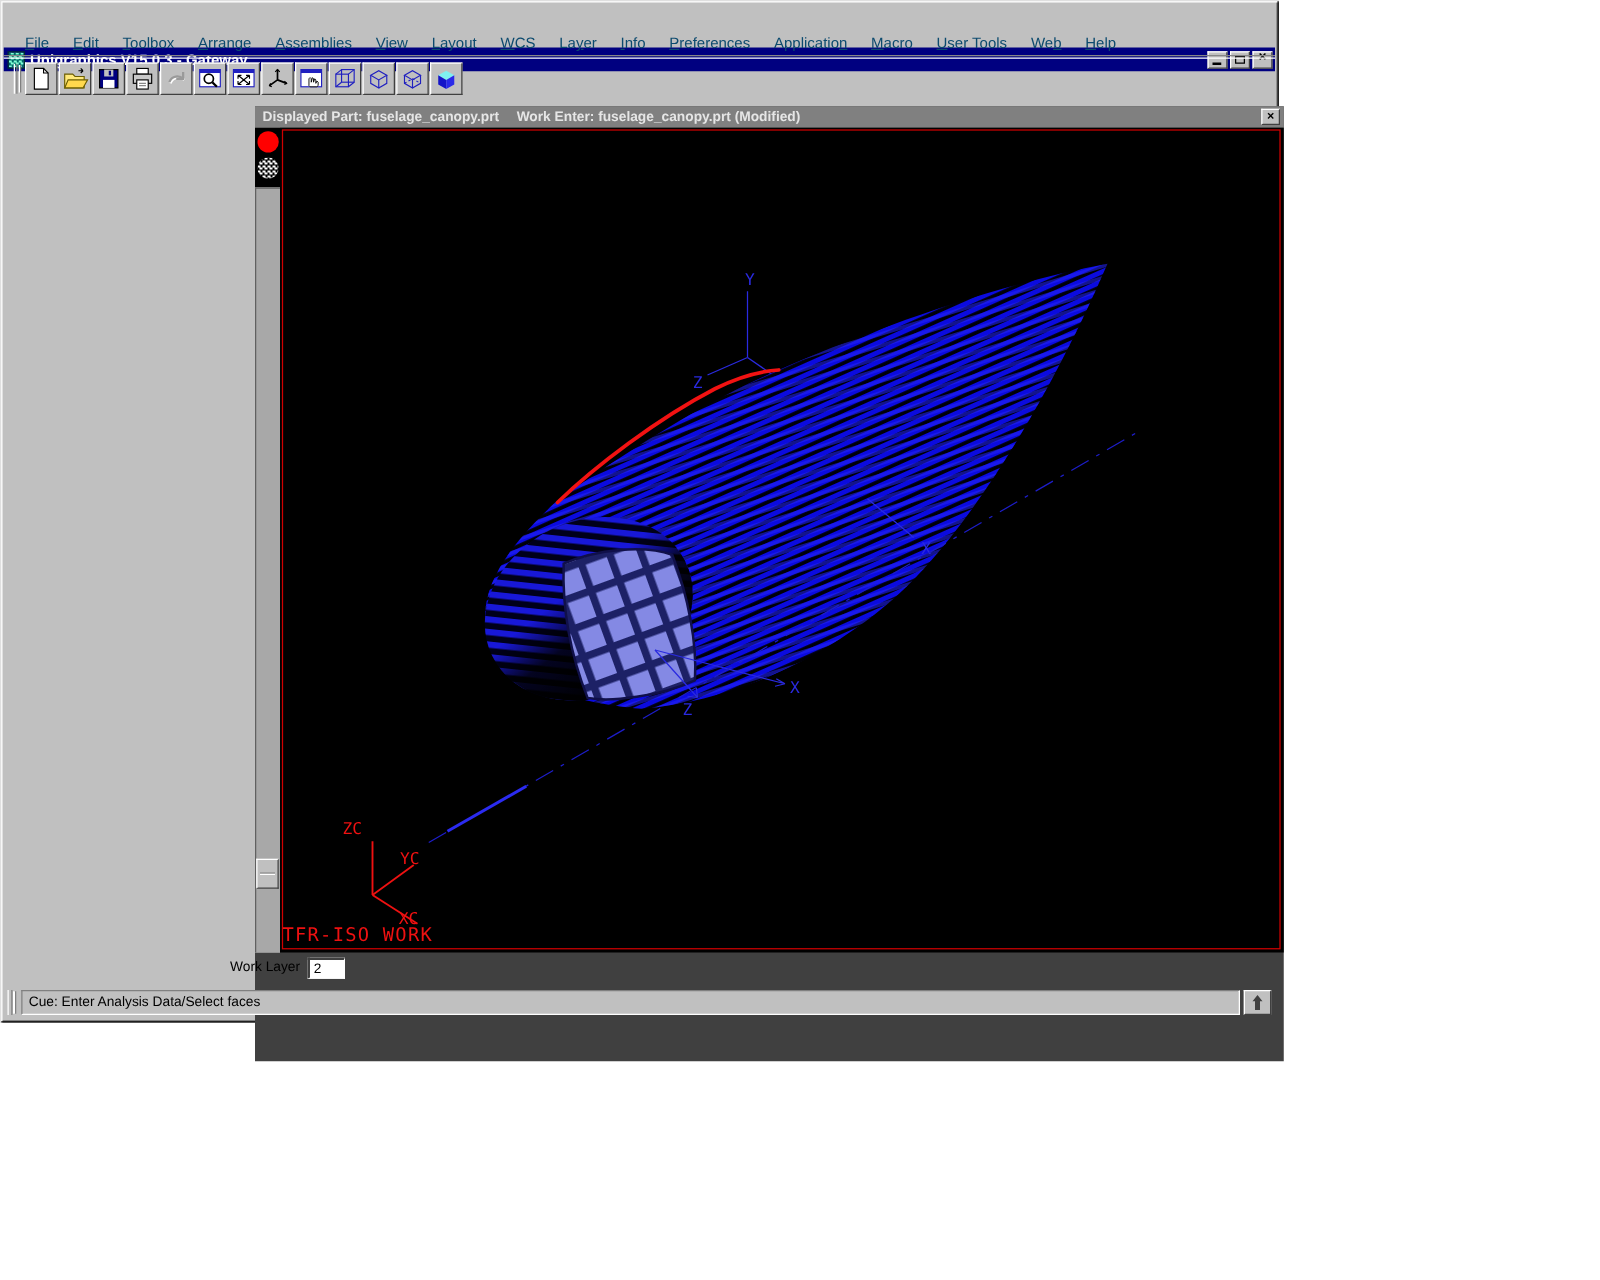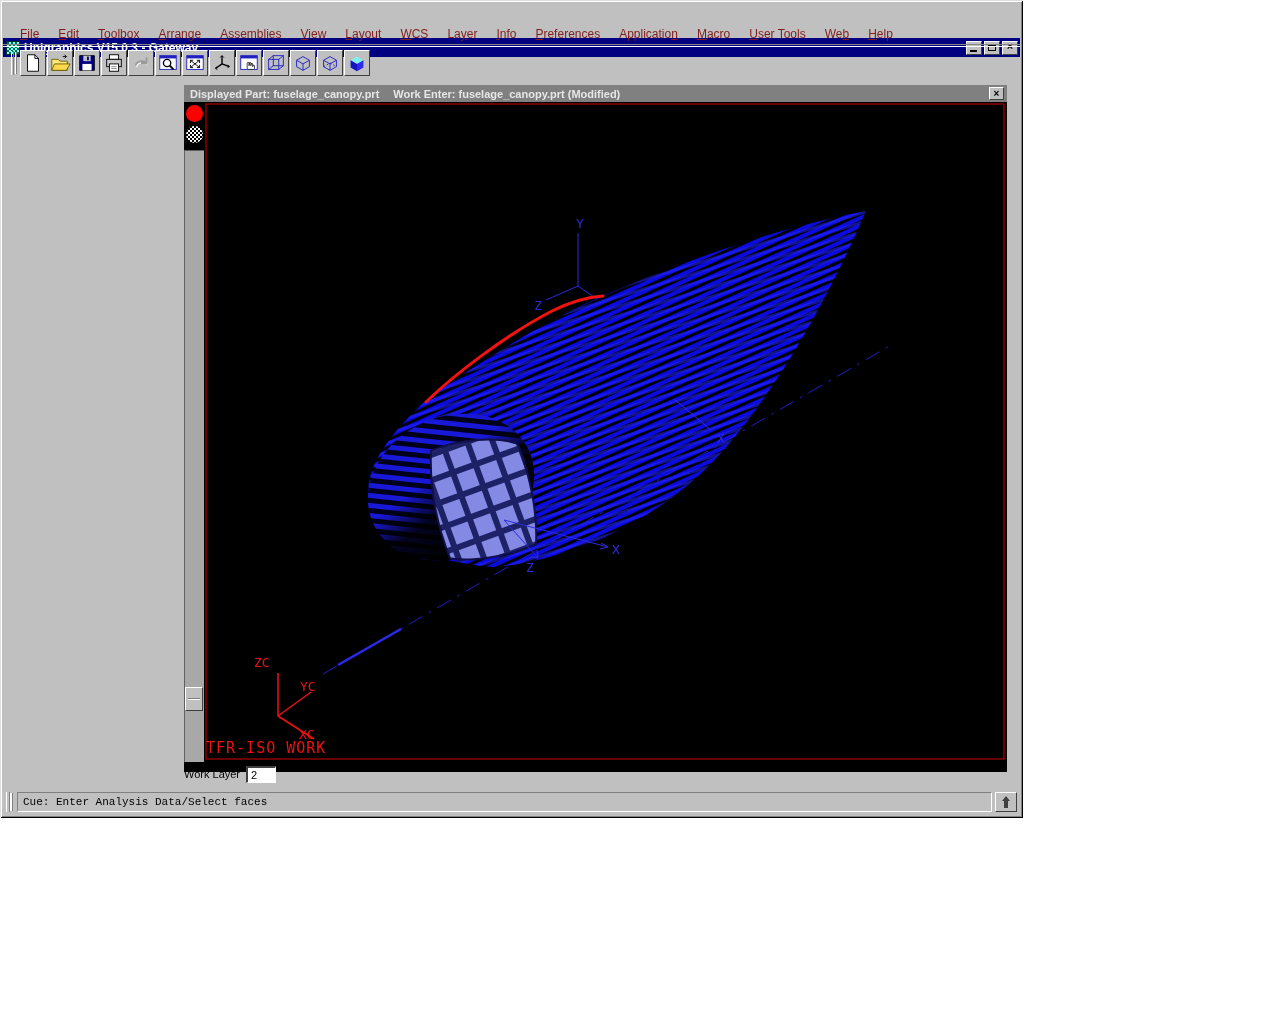--- a/index.html
+++ b/index.html
@@ -31,41 +31,41 @@
   }
   .glyph-min { position:absolute; left:3px; bottom:2px; width:7px; height:2px; background:#000; }
   .glyph-max { width:8px; height:7px; border:1px solid #000; border-top-width:2px; }
   .glyph-close { font-size:11px; font-weight:bold; transform:translateY(-1px); }
   
   .menubar {
     position:absolute; left:3px; top:24px; right:3px; height:21px;
     display:flex; align-items:center; padding-left:10px; font-size:12px;
     border-bottom:1px solid #868686;
   }
-  .menu-item { padding:2px 7px; margin-right:5px; color:#7f1d1d; cursor:default; }
+  .menu-item { padding:2px 7px; margin-right:5px; color:#0c4a6e; cursor:default; }
   .u { text-decoration:underline; }
   
   .toolbar {
     position:absolute; left:3px; top:46px; right:3px; height:33px;
     border-top:1px solid #fff; display:flex; align-items:center; padding-left:8px;
   }
   .grip { width:3px; height:24px; margin-right:6px;
     border-left:1px solid #fff; border-right:1px solid #808080;
     box-shadow: 3px 0 0 -1px #fff, 4px 0 0 -1px #808080; }
   .tbtn {
     width:26px; height:26px; background:#c0c0c0; margin-right:1px;
     border-top:1px solid #fff; border-left:1px solid #fff;
     border-right:1px solid #404040; border-bottom:1px solid #404040;
     display:flex; align-items:center; justify-content:center; padding:1px;
   }
   .tbtn svg { width:22px; height:22px; }
   
   .gwin {
-    position:absolute; left:184px; top:85px; width:823px; height:687px;
-    background:#000000;
+    position:absolute; left:204px; top:85px; width:823px; height:764px;
+    background:#404040;
   }
   .gwin-title {
     height:17px; background:#808080; color:#e6e6e6; font-size:11px; font-weight:bold;
     display:flex; align-items:center; padding-left:6px; gap:14px; position:relative;
   }
   .gwin-close {
     position:absolute; right:3px; top:2px; width:15px; height:13px; background:#c0c0c0;
     border-top:1px solid #fff; border-left:1px solid #fff;
     border-right:1px solid #404040; border-bottom:1px solid #404040;
     color:#000; font-size:10px; font-weight:bold; display:flex; align-items:center;
@@ -98,21 +98,21 @@
     border-right:1px solid #fff; border-bottom:1px solid #fff; outline:none; }
   
   .statusbar { position:absolute; left:4px; right:4px; bottom:4px; height:24px;
     display:flex; align-items:center; gap:3px; padding:0 2px; }
   .sgrip { width:4px; height:20px;
     border-left:1px solid #fff; border-right:1px solid #808080;
     box-shadow: 3px 0 0 -1px #fff, 4px 0 0 -1px #808080; margin-right:4px; }
   .spanel { height:20px; background:#c0c0c0; font-size:11px; color:#000;
     display:flex; align-items:center; padding-left:5px;
     border-top:1px solid #808080; border-left:1px solid #808080;
-    border-right:1px solid #fff; border-bottom:1px solid #fff;font-family:Liberation Mono, monospace; }
+    border-right:1px solid #fff; border-bottom:1px solid #fff; }
   .cue { flex:1; }
   .status { width:476px; }
   .sbtn { width:22px; height:20px; background:#c0c0c0;
     border-top:1px solid #fff; border-left:1px solid #fff;
     border-right:1px solid #404040; border-bottom:1px solid #404040;
     display:flex; align-items:center; justify-content:center; }
 </style>
 </head>
 <body>
 

